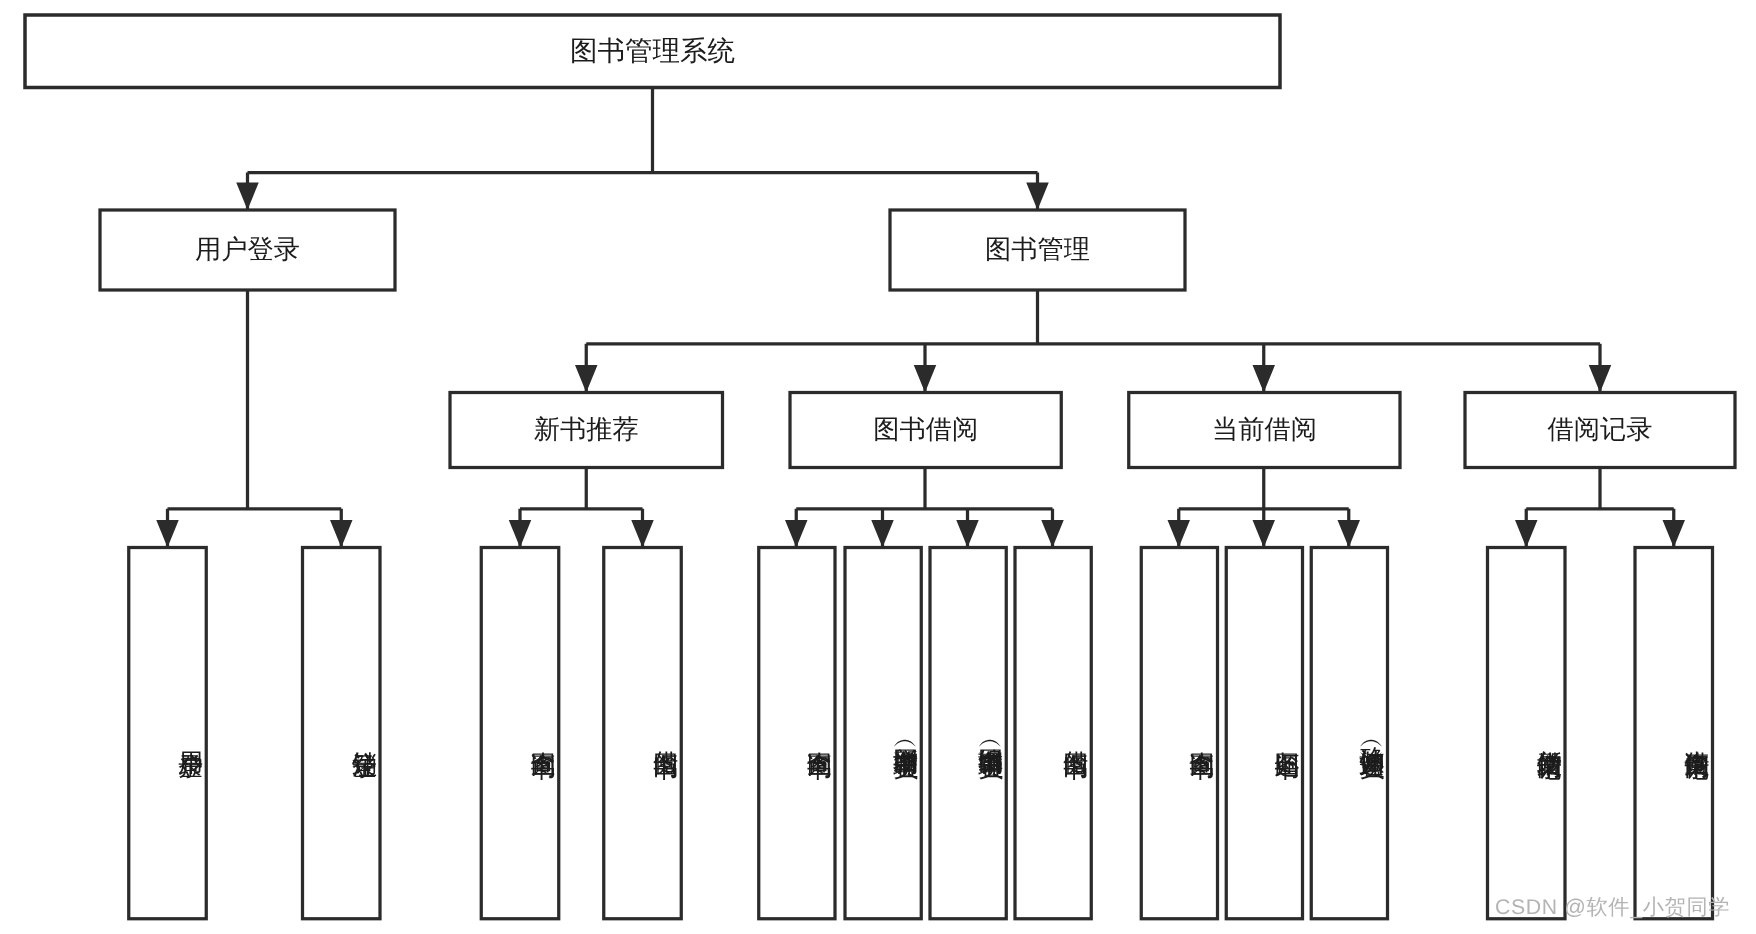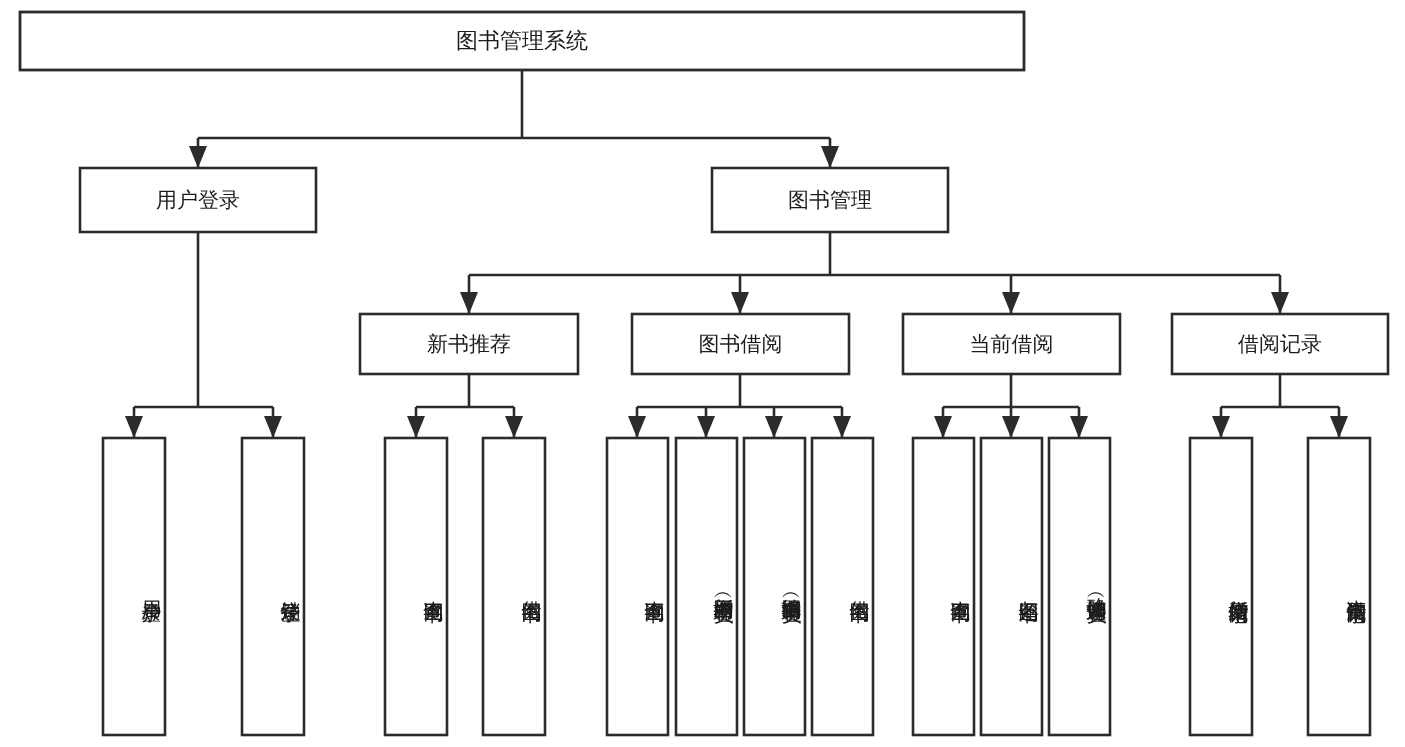--- a/index.html
+++ b/index.html
@@ -122,13 +122,14 @@
       <div class="leaf-label-wrap" style="left: 607px; top: 448px; width: 61px; height: 277px;">查询图书</div>
       <div class="leaf-label-wrap" style="left: 676px; top: 448px; width: 61px; height: 277px;">新增图书（管理员）</div>
       <div class="leaf-label-wrap" style="left: 744px; top: 448px; width: 61px; height: 277px;">编辑图书（管理员）</div>
       <div class="leaf-label-wrap" style="left: 812px; top: 448px; width: 61px; height: 277px;">借阅图书</div>
       <div class="leaf-label-wrap" style="left: 913px; top: 448px; width: 61px; height: 277px;">查询图书</div>
       <div class="leaf-label-wrap" style="left: 981px; top: 448px; width: 61px; height: 277px;">归还图书</div>
       <div class="leaf-label-wrap" style="left: 1049px; top: 448px; width: 61px; height: 277px;">确认归还（管理员）</div>
       <div class="leaf-label-wrap" style="left: 1190px; top: 448px; width: 62px; height: 277px;">新增借阅记录</div>
       <div class="leaf-label-wrap" style="left: 1308px; top: 448px; width: 62px; height: 277px;">查询借阅记录</div>
     </div>
+  <div class="watermark">CSDN @软件_小贺同学</div>
 </div>
 
 </body></html>

